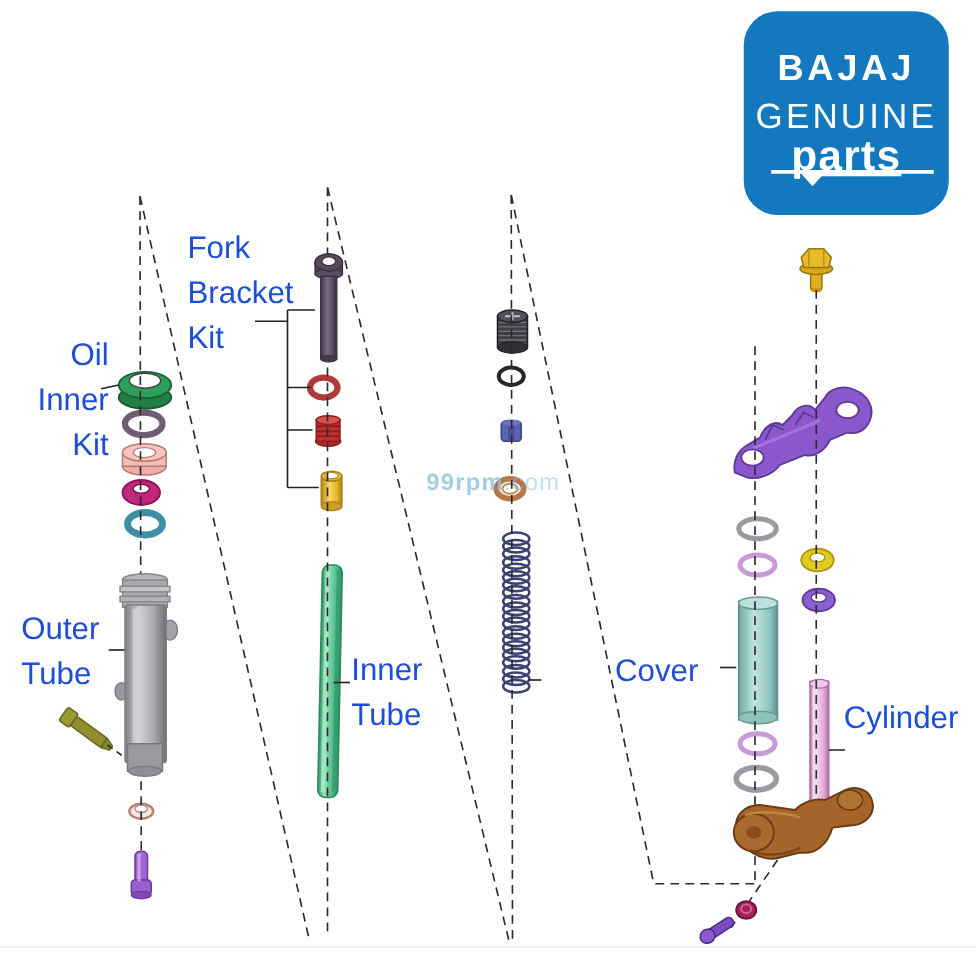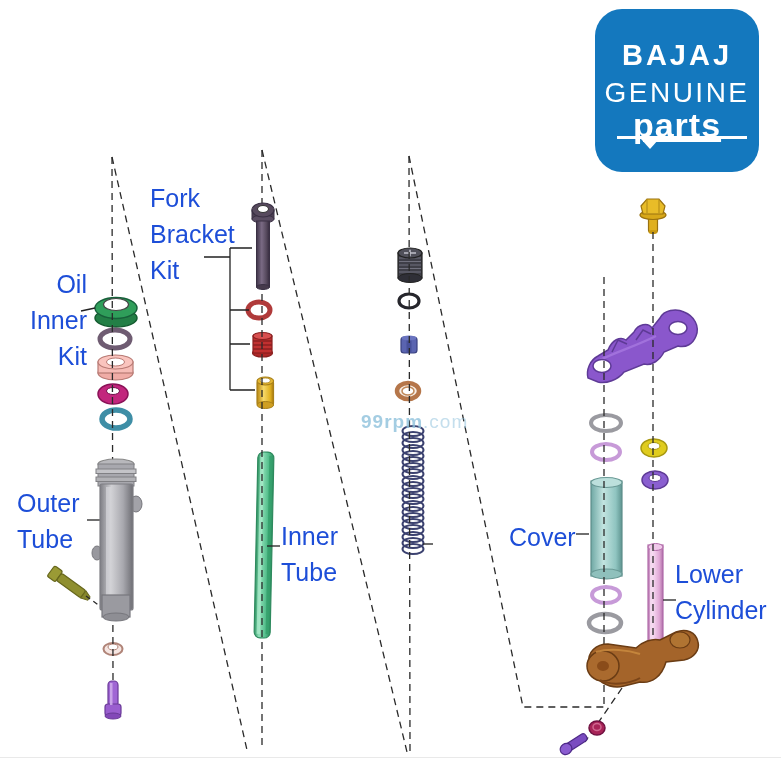--- a/index.html
+++ b/index.html
@@ -2,22 +2,22 @@
 <html><head>
 <meta charset="utf-8">
 <style>
   html,body { margin:0; padding:0; background:#fff; }
   .canvas {
     position:relative; width:781px; height:781px; background:#ffffff;
     overflow:hidden; font-family:"Liberation Sans", sans-serif;
   }
   svg.art { position:absolute; left:0; top:0; }
   .label { position:absolute; color:#1d4ed8; font-size:25px; line-height:36px; white-space:nowrap; }
-  .watermark { position:absolute; left:361px; top:376px; font-size:19px; font-weight:bold;
-    color:#8ec1dc; letter-spacing:1px; opacity:.8;margin-top:35px; }
+  .watermark { position:absolute; left:341px; top:376px; font-size:19px; font-weight:bold;
+    color:#8ec1dc; letter-spacing:1px; opacity:.8; }
   .watermark .suffix { opacity:.65; font-weight:normal; }
   .logo { position:absolute; left:595px; top:9px; width:164px; height:163px;
     background:#1478be; border-radius:27px; color:#fff; text-align:center; }
   .logo .brand { margin-top:30px; font-size:29px; font-weight:bold; letter-spacing:3px; }
   .logo .genuine { margin-top:5px; font-size:28px; letter-spacing:2.5px; }
   .logo .partsword { margin-top:-3px; font-size:34px; font-weight:bold; letter-spacing:1px;text-decoration:underline; }
   .logo .bar { position:absolute; left:22px; right:12px; bottom:33px; height:3px; background:#fff; }
   .logo .tri { position:absolute; left:46px; bottom:23px; width:0; height:0;
     border-left:9px solid transparent; border-right:9px solid transparent; border-top:10px solid #fff; }
   .edge-line { position:absolute; left:0; right:0; top:757px; height:1px; background:#e9e9e9; }
@@ -295,26 +295,25 @@
     <div>Outer</div>
     <div>Tube</div>
   </div>
 
   <div class="label" style="left:281px; top:518px;">
     <div>Inner</div>
     <div>Tube</div>
   </div>
 
 
-  <div class="label" style="left:509px; top:519px;">
+  <div class="label" style="left:492px; top:519px;">
     <div>Cover</div>
   </div>
 
   <div class="label" style="left:675px; top:556px;">
-    <div>Lower</div>
     <div>Cylinder</div>
   </div>
 
   <div class="watermark"><span>99rpm</span><span class="suffix">.com</span></div>
 
   <div class="logo">
     <div class="brand">BAJAJ</div>
     <div class="genuine">GENUINE</div>
     <div class="partsword">parts</div>
     <div class="bar"></div>

